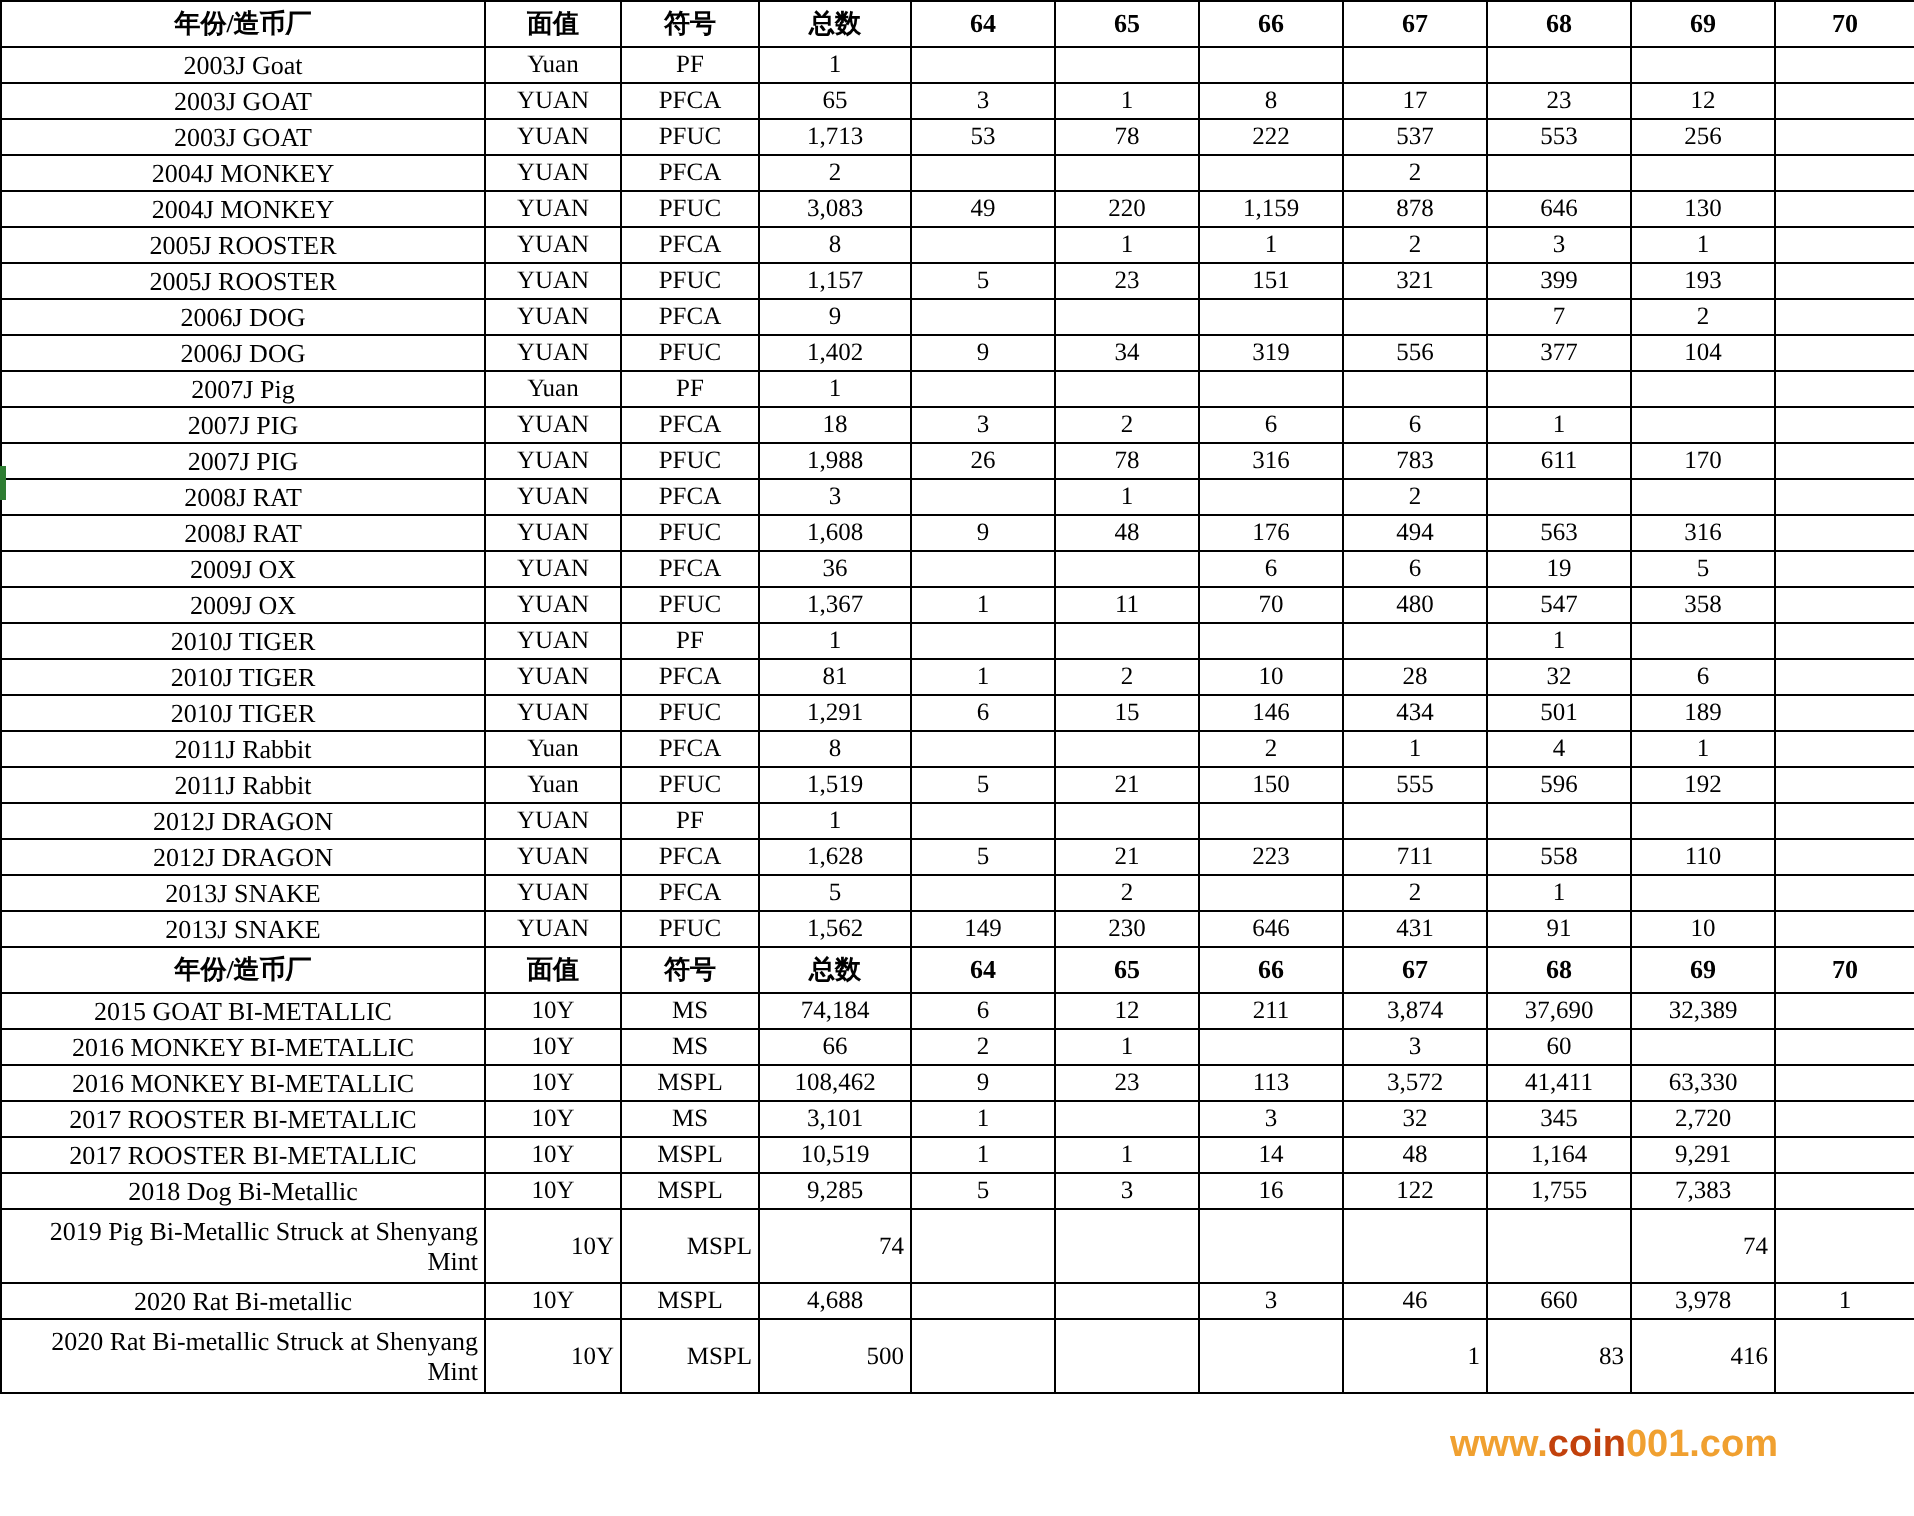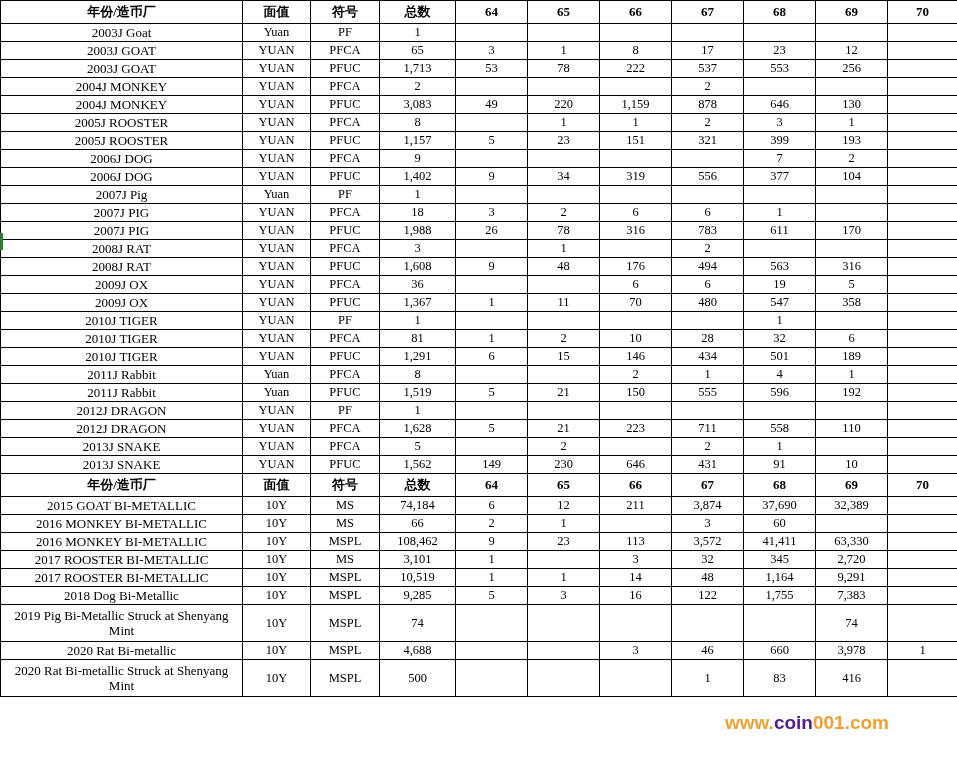--- a/index.html
+++ b/index.html
@@ -50,33 +50,34 @@
     height: 22px;
     font-size: 13px;
   }
   td.label {
     font-size: 13px;
   }
   tr.tall td {
     height: 36px;
     white-space: normal;
     line-height: 15px;
+    text-align: right;
   }
   .wm {
     position: absolute;
     right: 12px;
     bottom: 24px;
     font-family: "Liberation Sans", sans-serif;
     font-size: 19px;
     font-weight: bold;
     color: #f0a030;
     letter-spacing: 0px;
     pointer-events: none;
   }
-  .wm .red { color: #4c1d95; margin-top: 32px; }
+  .wm .red { color: #c2410c; margin-top: 32px; }
   .leftmark {
     position: absolute;
     left: 0px;
     top: 233px;
     width: 3px;
     height: 17px;
     background: #2e7d32;
   }
 </style>
 </head>

